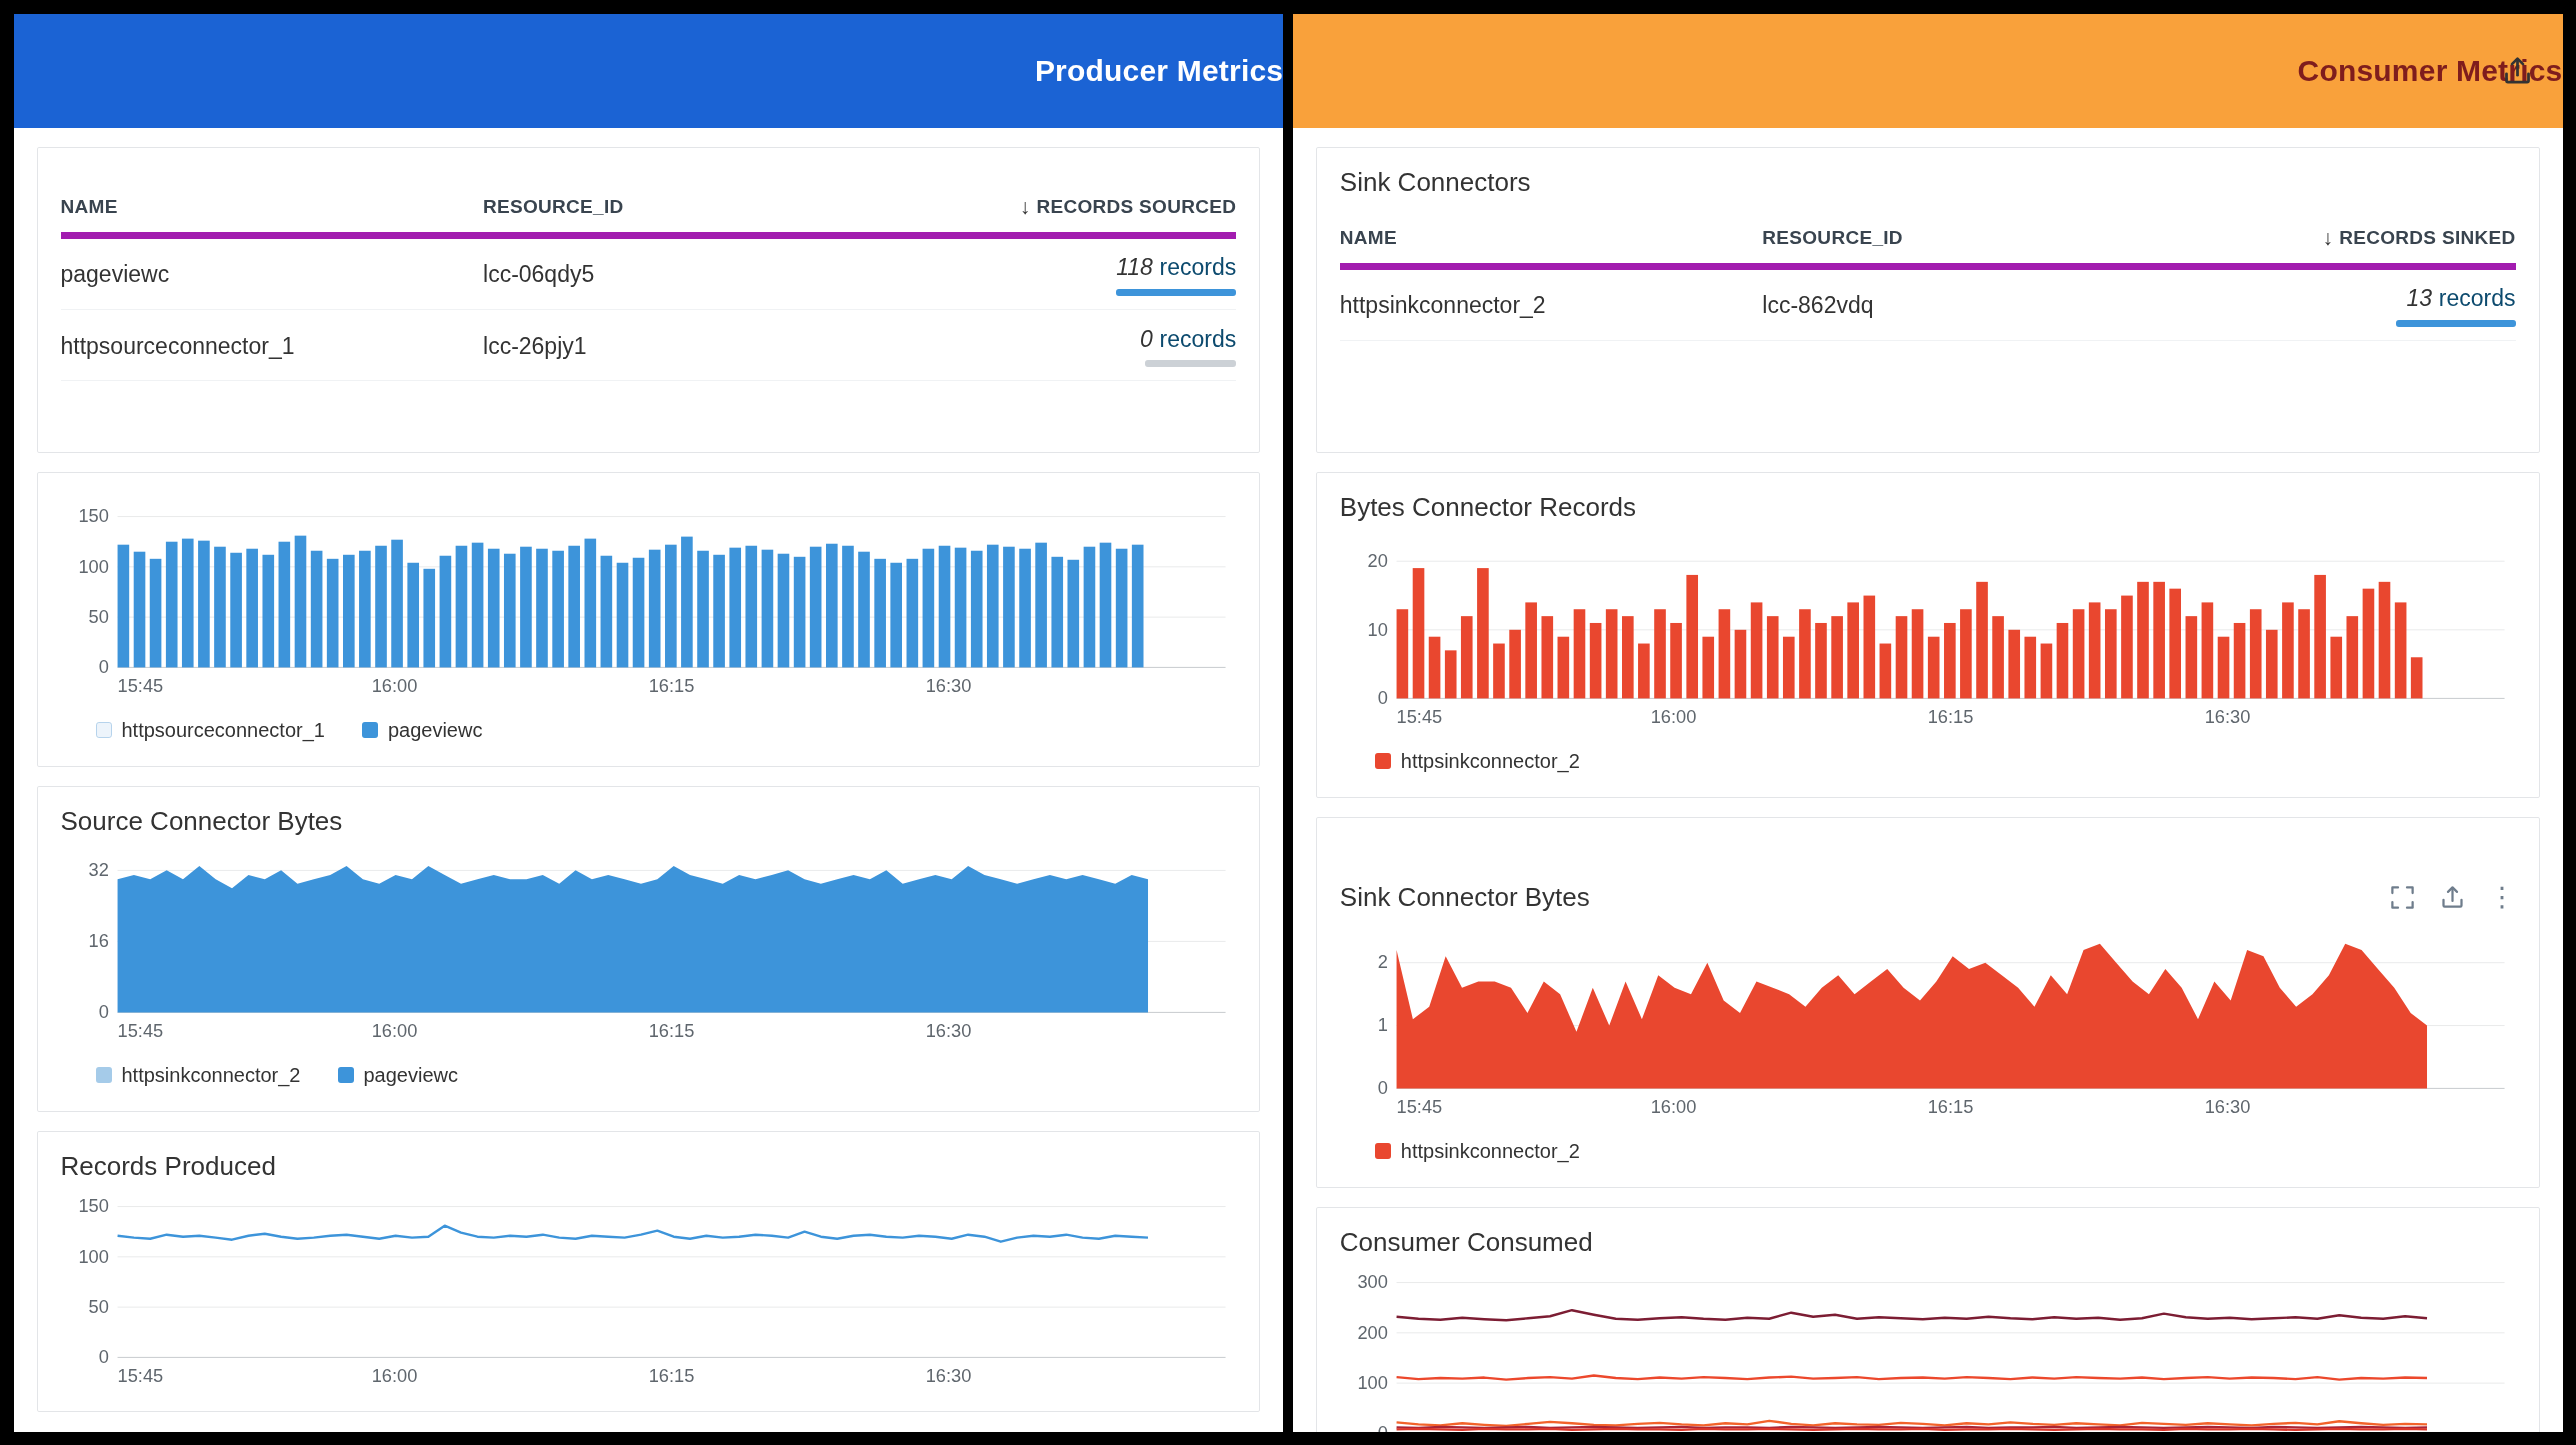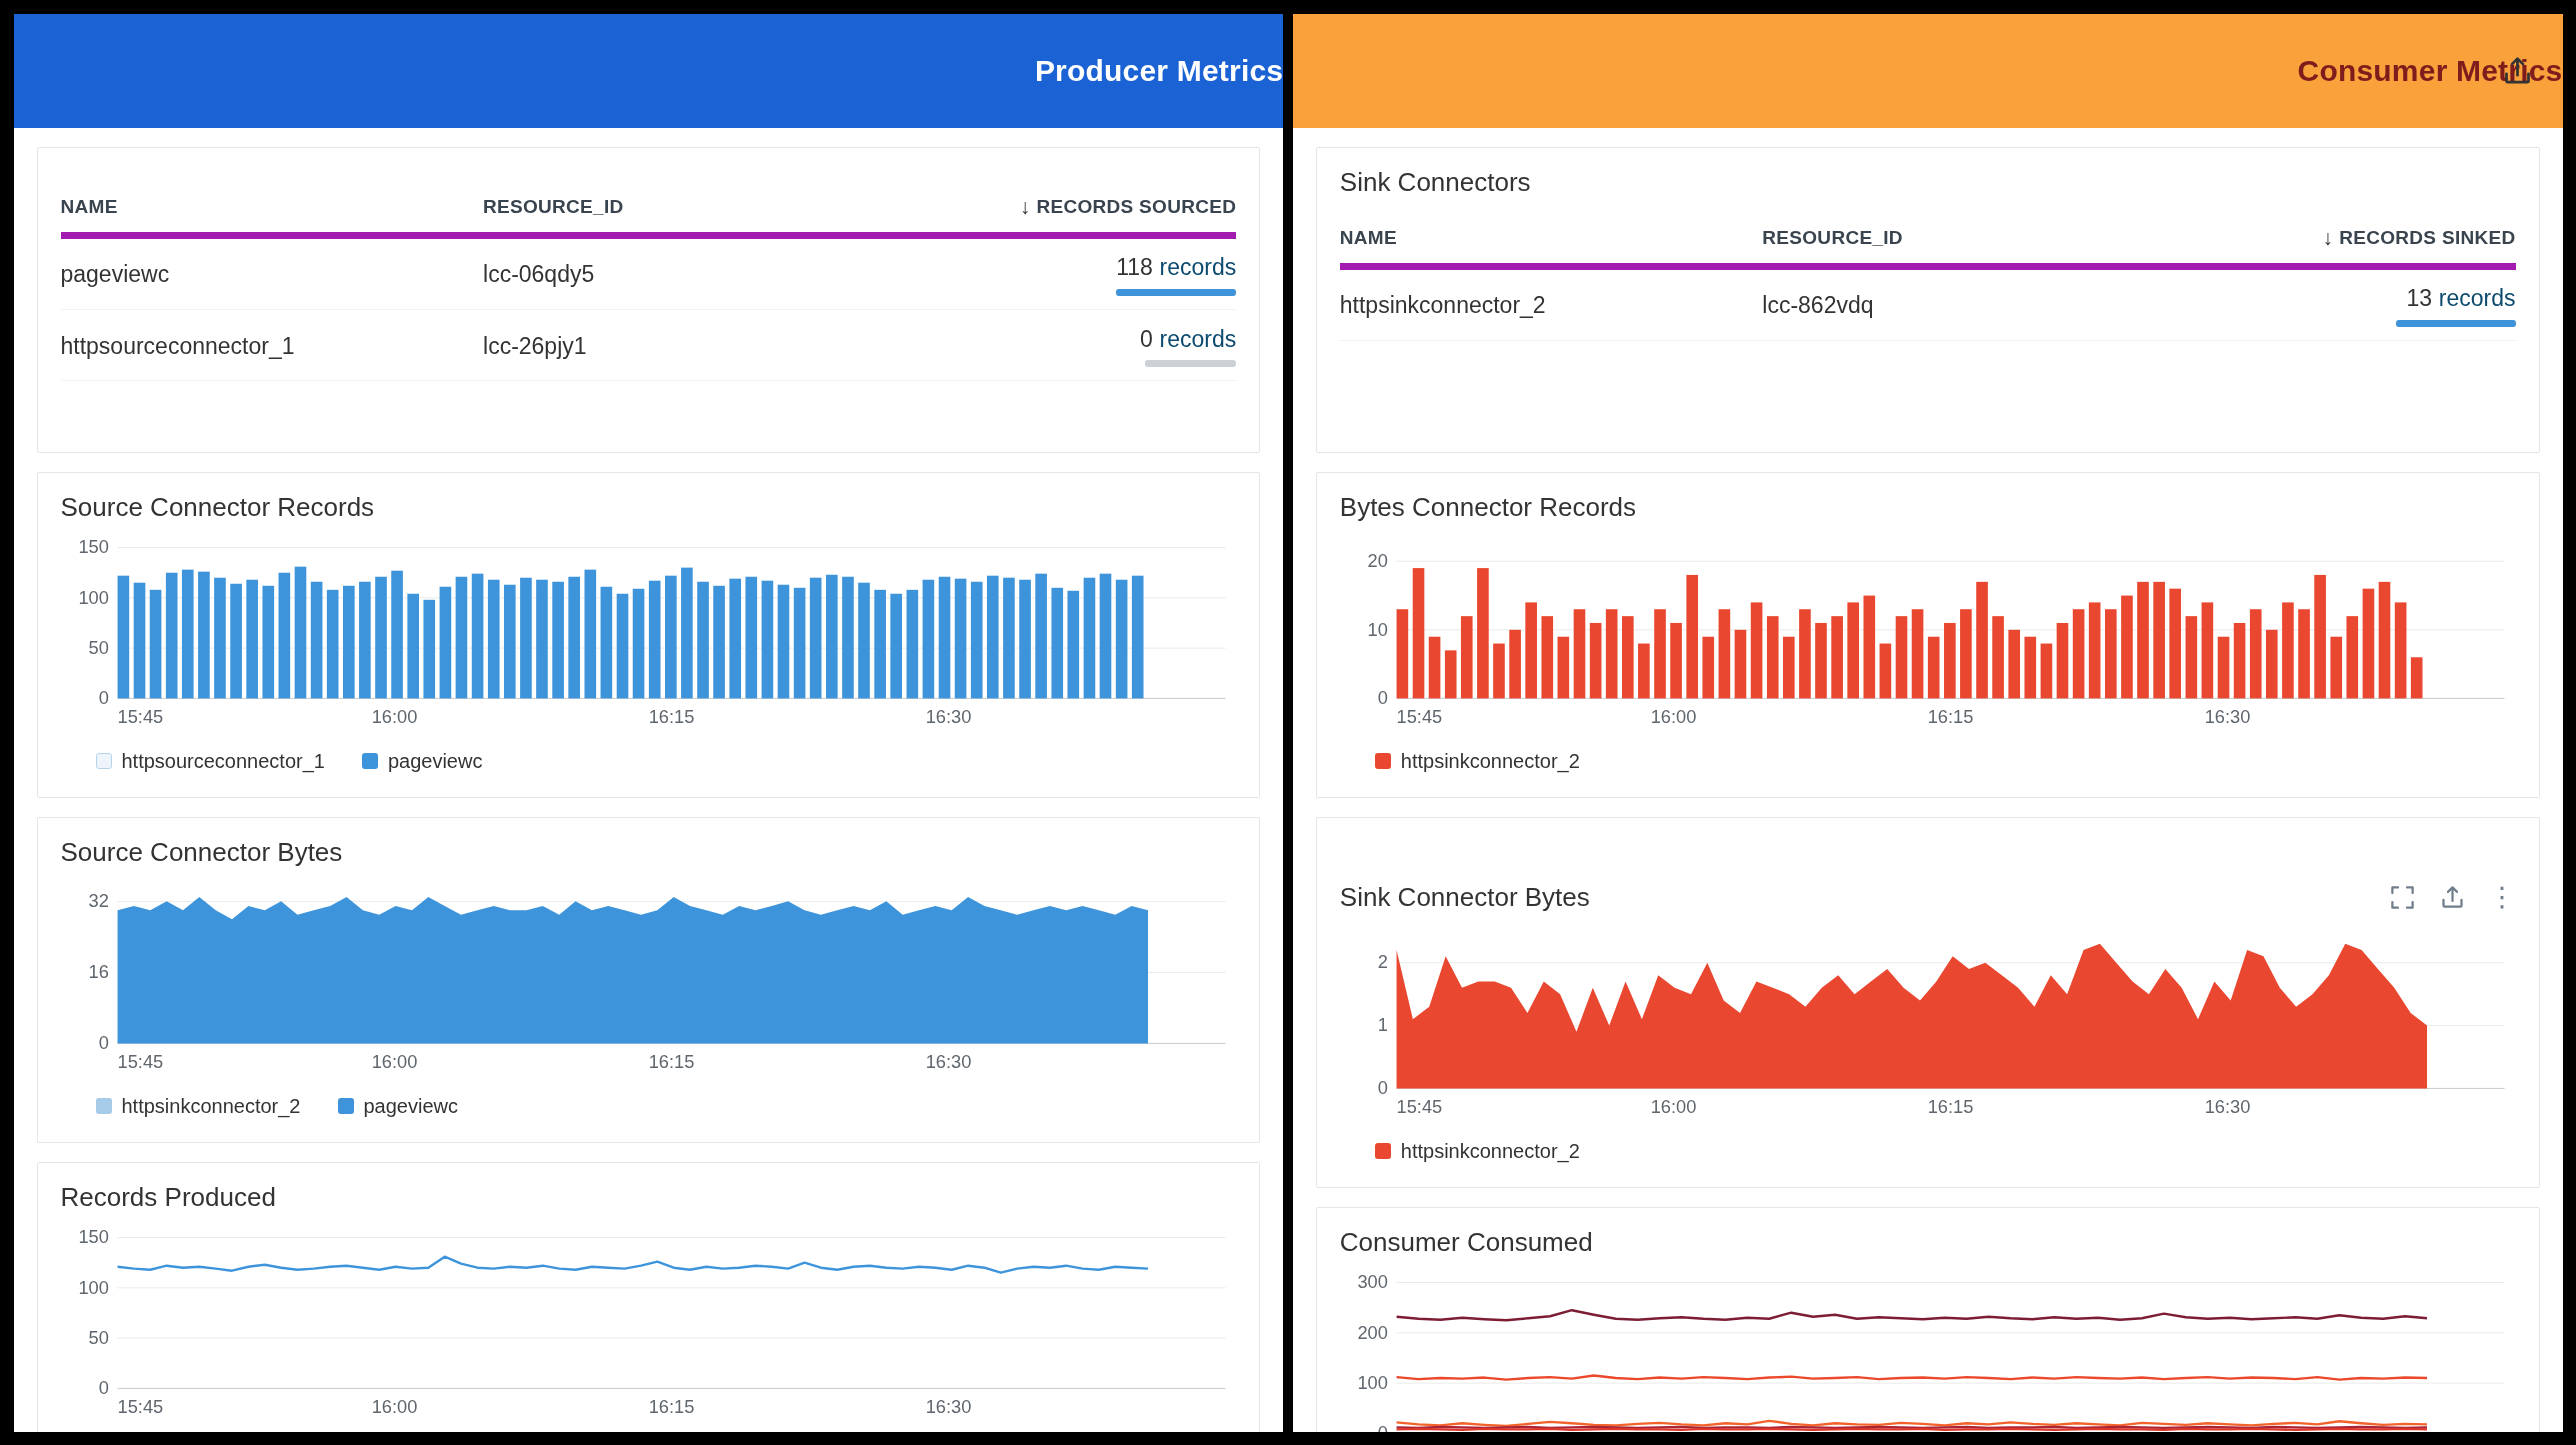--- a/index.html
+++ b/index.html
@@ -25,21 +25,21 @@
   .chart-icons svg { display:block; }
   .table-section { min-height:306px; }
 
   .tbl { margin-top:15.4px; }
   .tbl-header, .tbl-row { display:grid; grid-template-columns:1.15fr 1.15fr 0.9fr; align-items:center; }
   .tbl-header { font-size:19px; font-weight:bold; color:#39444f; padding:13.5px 0 12.5px 0; border-bottom:7px solid #a21caf; letter-spacing:0.3px; }
   .tbl-col-right { text-align:right; display:flex; justify-content:flex-end; align-items:center; gap:5.8px; }
   .sort-arrow { font-size:21px; font-weight:bold; color:#333; }
   .tbl-row { padding:15.4px 0 13.5px 0; border-bottom:1px solid #f0f2f4; font-size:23px; color:#333; }
   .cell-records { text-align:right; }
-  .records-num { color:#333; }
+  .records-num { color:#333;font-style:italic; }
   .records-unit { color:#0c4a6e; margin-left:6.7px; }
   .row-bar { height:6.7px; border-radius:2.9px; margin-top:7.7px; margin-left:auto; }
 
   .chart-box { height:197px; width:100%; margin-top:13.5px; }
   .legend { display:flex; gap:37px; align-items:center; margin-top:11.6px; padding-left:35px; font-size:20px; color:#333; min-height:33px; }
   .legend-item { display:flex; align-items:center; cursor:pointer; white-space:nowrap; }
   .swatch { width:16.4px; height:16.4px; border-radius:2.9px; display:inline-block; margin-right:9.6px; flex:none; }
 
   svg text.tick { font-size:19px; fill:#5f666d; font-family:"Liberation Sans", sans-serif; }
 </style>
@@ -76,21 +76,20 @@
           <span>lcc-26pjy1</span>
           <span class="cell-records">
             <span class="records-num">0</span><span class="records-unit">records</span>
             <span class="row-bar" style="display: block; width: 91px; background: rgb(204, 209, 214);"></span>
           </span>
         </div>
       </div>
     </div>
 
     <div class="section">
-      <div class="section-title">Source Connector Records</div>
       <div class="chart-box"><svg width="1175" height="197" viewBox="0 0 1221 205">
             <line x1="58" y1="169" x2="1211" y2="169" stroke="#c6c9cc" stroke-width="1"></line>
             <text x="49" y="175" text-anchor="end" class="tick">0</text>
             <line x1="58" y1="116.66666666666667" x2="1211" y2="116.66666666666667" stroke="#e8e9ea" stroke-width="1"></line>
             <text x="49" y="122.66666666666667" text-anchor="end" class="tick">50</text>
             <line x1="58" y1="64.33333333333334" x2="1211" y2="64.33333333333334" stroke="#e8e9ea" stroke-width="1"></line>
             <text x="49" y="70.33333333333334" text-anchor="end" class="tick">100</text>
             <line x1="58" y1="12" x2="1211" y2="12" stroke="#e8e9ea" stroke-width="1"></line>
             <text x="49" y="18" text-anchor="end" class="tick">150</text>
             <text x="58" y="195" text-anchor="start" class="tick">15:45</text>

